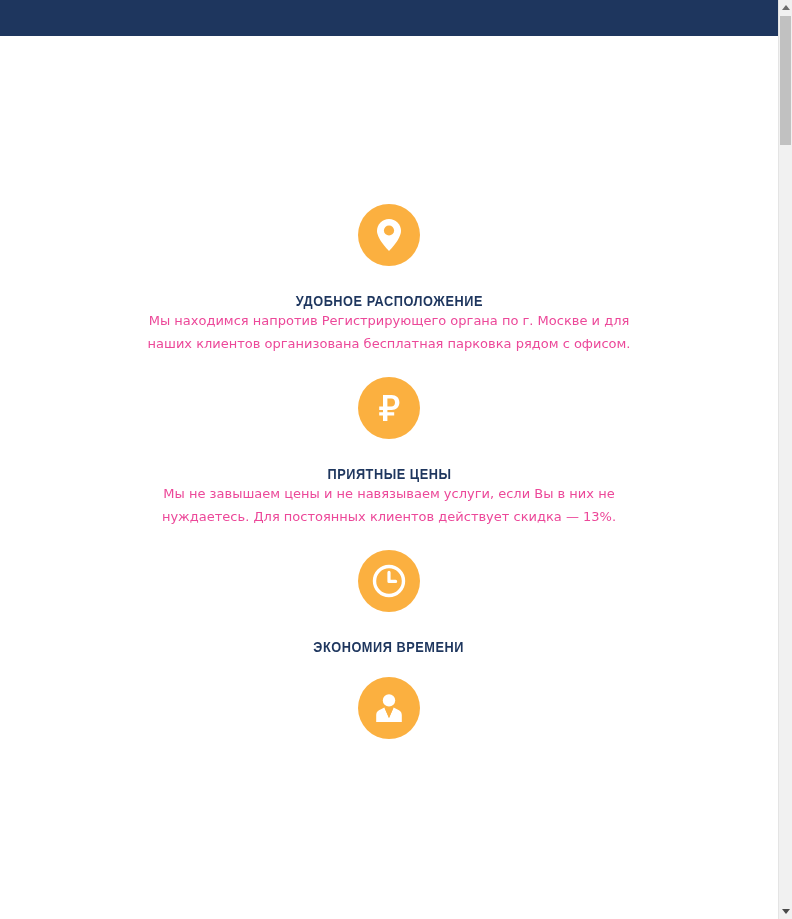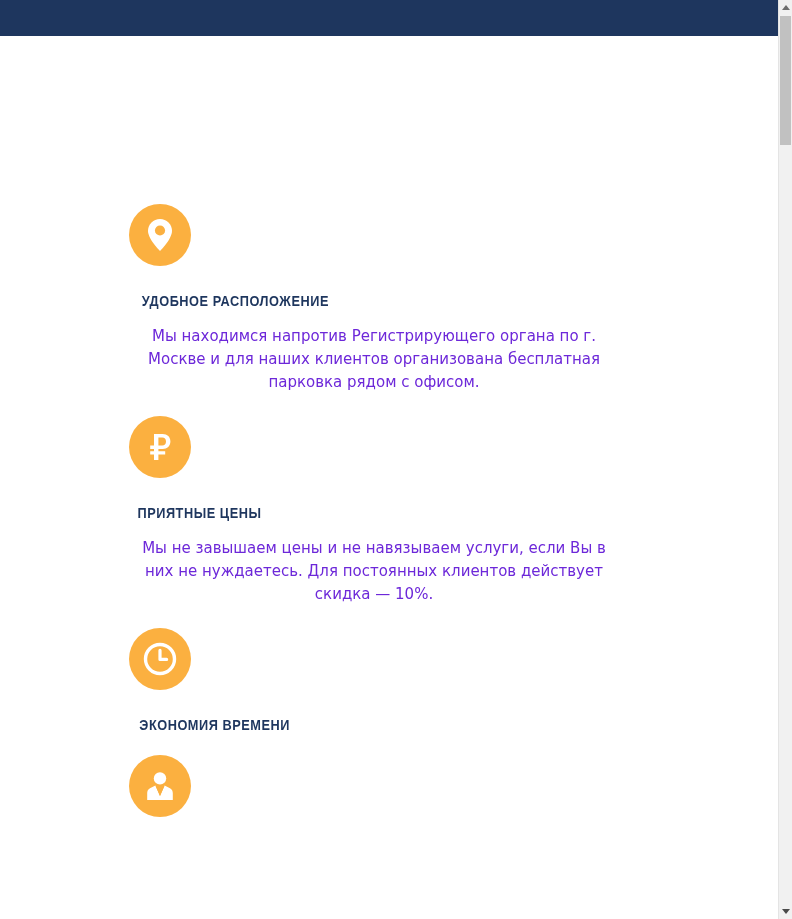--- a/index.html
+++ b/index.html
@@ -37,21 +37,21 @@
     padding-top:168px;
     display:flex;
     flex-direction:column;
     align-items:center;
   }
 
   .feature {
     width:520px;
     display:flex;
     flex-direction:column;
-    align-items:flex-start;
+    align-items:center;
     text-align:center;
   }
 
   .icon-circle {
     width:62px; height:62px;
     border-radius:50%;
     background:#fbb040;
     display:flex;
     align-items:center;
     justify-content:center;
@@ -64,25 +64,24 @@
     font-size:14.5px;
     font-weight:bold;
     letter-spacing:0.6px;
     color:#1e365e;
     font-family:"Liberation Sans Narrow","Liberation Sans",sans-serif;
     transform:scaleX(0.88);
     white-space:nowrap;
   }
 
   .feature-text {
-    margin-top:16px;
     width:490px;
-    font-size:15px;
+    font-size:13px;
     line-height:23px;
-    color:#6d28d9;
+    color:#ec4899;
     font-family:"DejaVu Sans", sans-serif;
     font-weight:400;
   }
 
   .gap { height:22px; }
 
   
   .scrollbar {
     position:absolute;
     top:0; right:0;
@@ -136,21 +135,21 @@
 
       <div class="gap"></div>
 
       <div class="feature">
         <div class="icon-circle">
           <svg width="32" height="34" viewBox="0 0 32 34" aria-hidden="true">
             <path d="M10 4 L18.6 4 C23.3 4 26.4 7 26.4 11.4 C26.4 15.9 23.3 18.9 18.6 18.9 L14.4 18.9 L14.4 21.3 L21.2 21.3 L21.2 24.6 L14.4 24.6 L14.4 30 L10 30 L10 24.6 L6.2 24.6 L6.2 21.3 L10 21.3 L10 18.9 L6.2 18.9 L6.2 15.4 L10 15.4 Z M14.4 7.6 L14.4 15.4 L18.2 15.4 C20.6 15.4 22 14 22 11.5 C22 9 20.6 7.6 18.2 7.6 Z" fill="#ffffff"></path>
           </svg>
         </div>
         <div class="feature-title">ПРИЯТНЫЕ ЦЕНЫ</div>
-        <div class="feature-text">Мы не завышаем цены и не навязываем услуги, если Вы в них не нуждаетесь. Для постоянных клиентов действует скидка — 10%.</div>
+        <div class="feature-text">Мы не завышаем цены и не навязываем услуги, если Вы в них не нуждаетесь. Для постоянных клиентов действует скидка — 13%.</div>
       </div>
 
       <div class="gap"></div>
 
       <div class="feature">
         <div class="icon-circle">
           <svg width="34" height="34" viewBox="0 0 34 34" aria-hidden="true">
             <circle cx="17" cy="17" r="14.5" fill="none" stroke="#ffffff" stroke-width="3.4"></circle>
             <path d="M17 8.4 L17 17.4 L23.6 17.4" fill="none" stroke="#ffffff" stroke-width="3.2" stroke-linecap="round" stroke-linejoin="round"></path>
           </svg>

